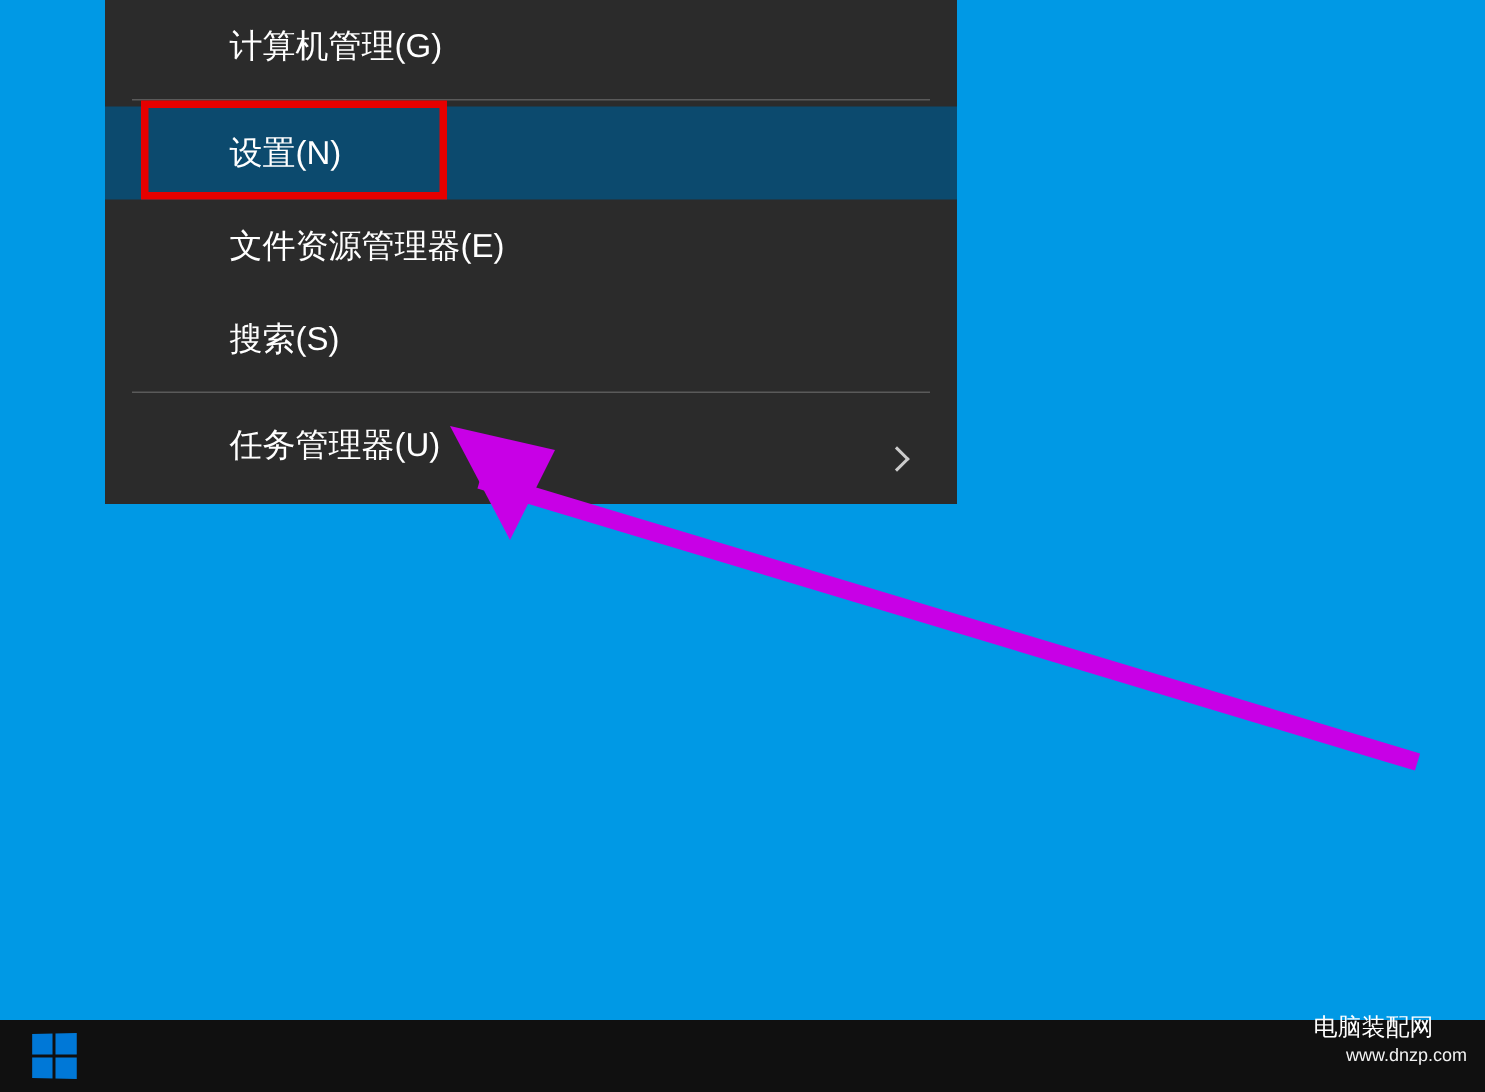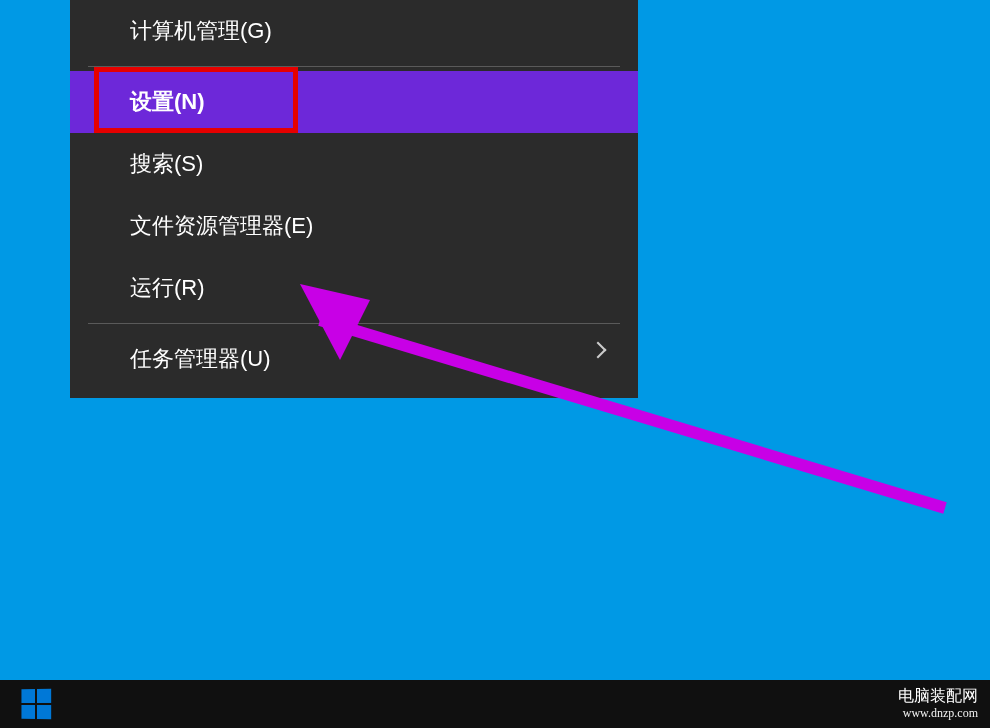--- a/index.html
+++ b/index.html
@@ -27,32 +27,31 @@
       position: absolute;
       top: 0;
       left: 70px;
       width: 568px;
       background: #2b2b2b;
       display: flex;
       flex-direction: column;
       padding-bottom: 8px;
     }
     .menu-item {
-      padding: 16px 24px 16px 60px;
+      padding: 16px 24px 16px 83px;
       color: #ffffff;
       font-size: 22px;
       cursor: pointer;
       position: relative;
       display: flex;
-      align-items: flex-start;
+      align-items: flex-end;
       justify-content: space-between;
     }
     .menu-item.hovered {
-      background: #6d28d9;
-      font-weight: bold;
+      background: #0c4a6e;
     }
     .menu-separator {
       height: 1px;
       background: #5a5a5a;
       margin: 4px 18px;
     }
     .highlight-box {
       position: absolute;
       border: 5px solid #e60000;
       pointer-events: none;
@@ -96,28 +95,27 @@
     .win-logo div {
       background: #0078d7;
     }
     .arrow-overlay {
       position: absolute;
       z-index: 20;
       pointer-events: none;
     }
     .watermark {
       position: absolute;
-      bottom: 6px;
+      bottom: 16px;
       right: 12px;
       color: #ffffff;
       font-size: 14px;
       z-index: 30;
-      text-align: right;
+      text-align: center;
       line-height: 1.3;
-      font-family: Liberation Serif, serif;
     }
     .watermark .cn {
       font-size: 16px;
       font-weight: 500;
     }
     .watermark .en {
       font-size: 12px;
       opacity: 0.95;
       margin-left: 44px;
     }
@@ -136,30 +134,27 @@
 
     <div class="menu-separator"></div>
 
 
     <div class="menu-item hovered" style="position:relative;">
       <span>设置(N)</span>
       <div class="highlight-box" style="top:-4px; left:24px; width:204px; height:66px;"></div>
     </div>
 
     <div class="menu-item">
-      <span>搜索(S)</span>
-    </div>
-
-    <div class="menu-item">
       <span>文件资源管理器(E)</span>
     </div>
 
     <div class="menu-item">
-      <span>运行(R)</span>
+      <span>搜索(S)</span>
     </div>
+
 
     <div class="menu-separator"></div>
 
     <div class="menu-item">
       <span>任务管理器(U)</span>
       <span class="chevron"></span>
     </div>
 
 
   </div>

